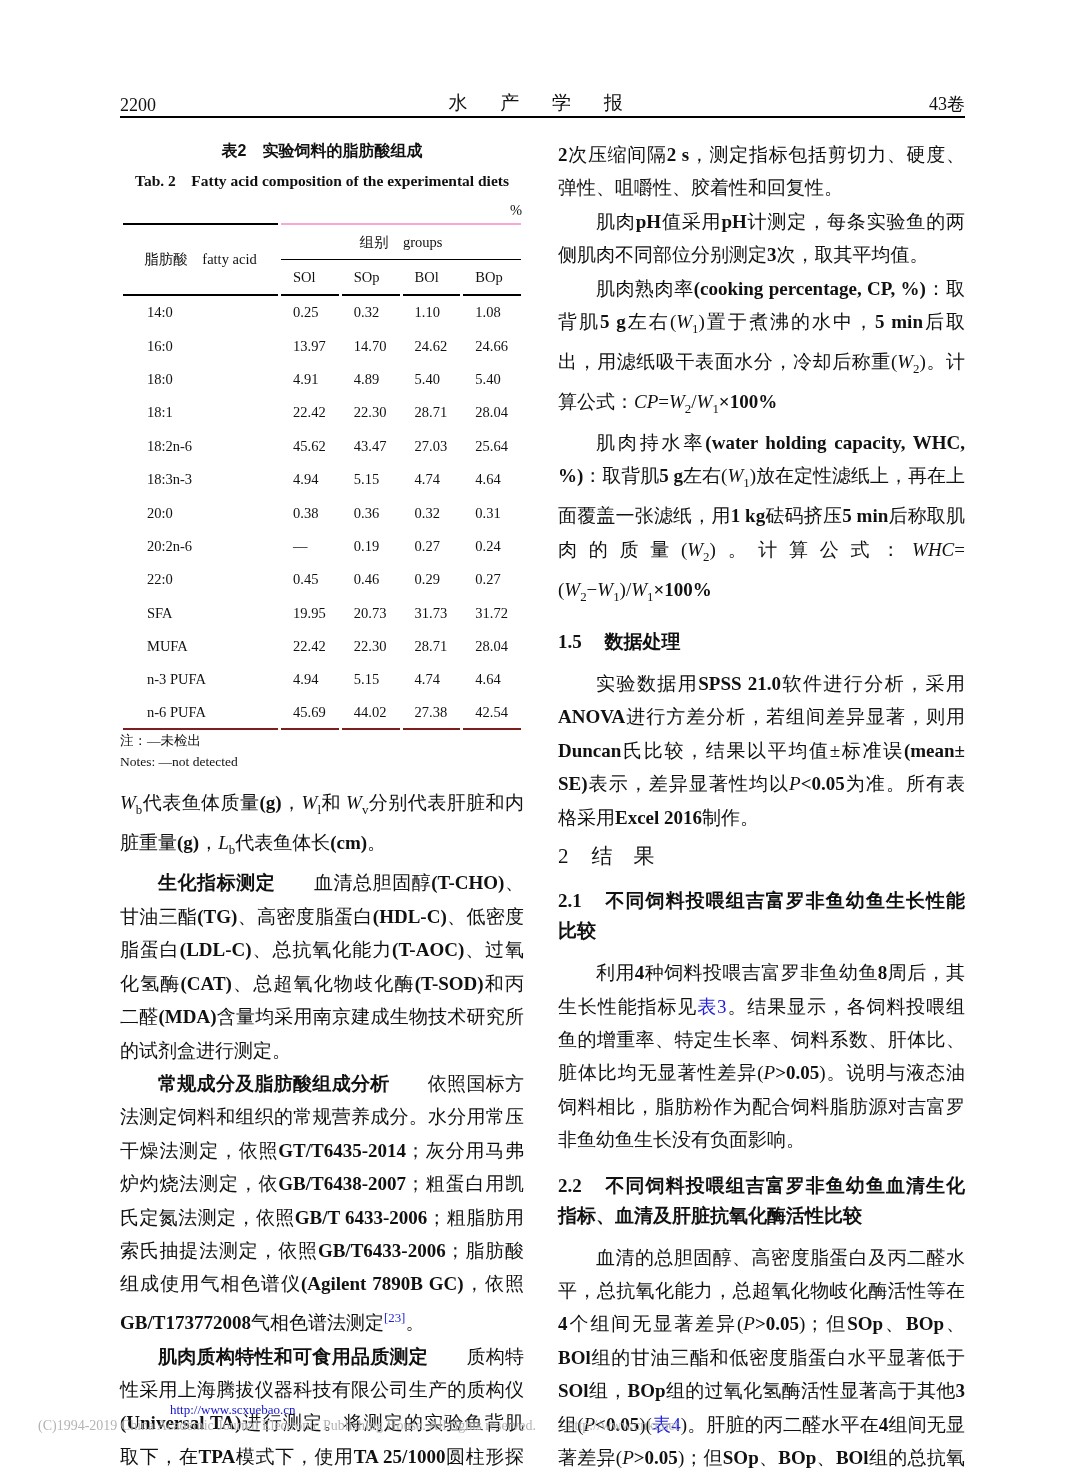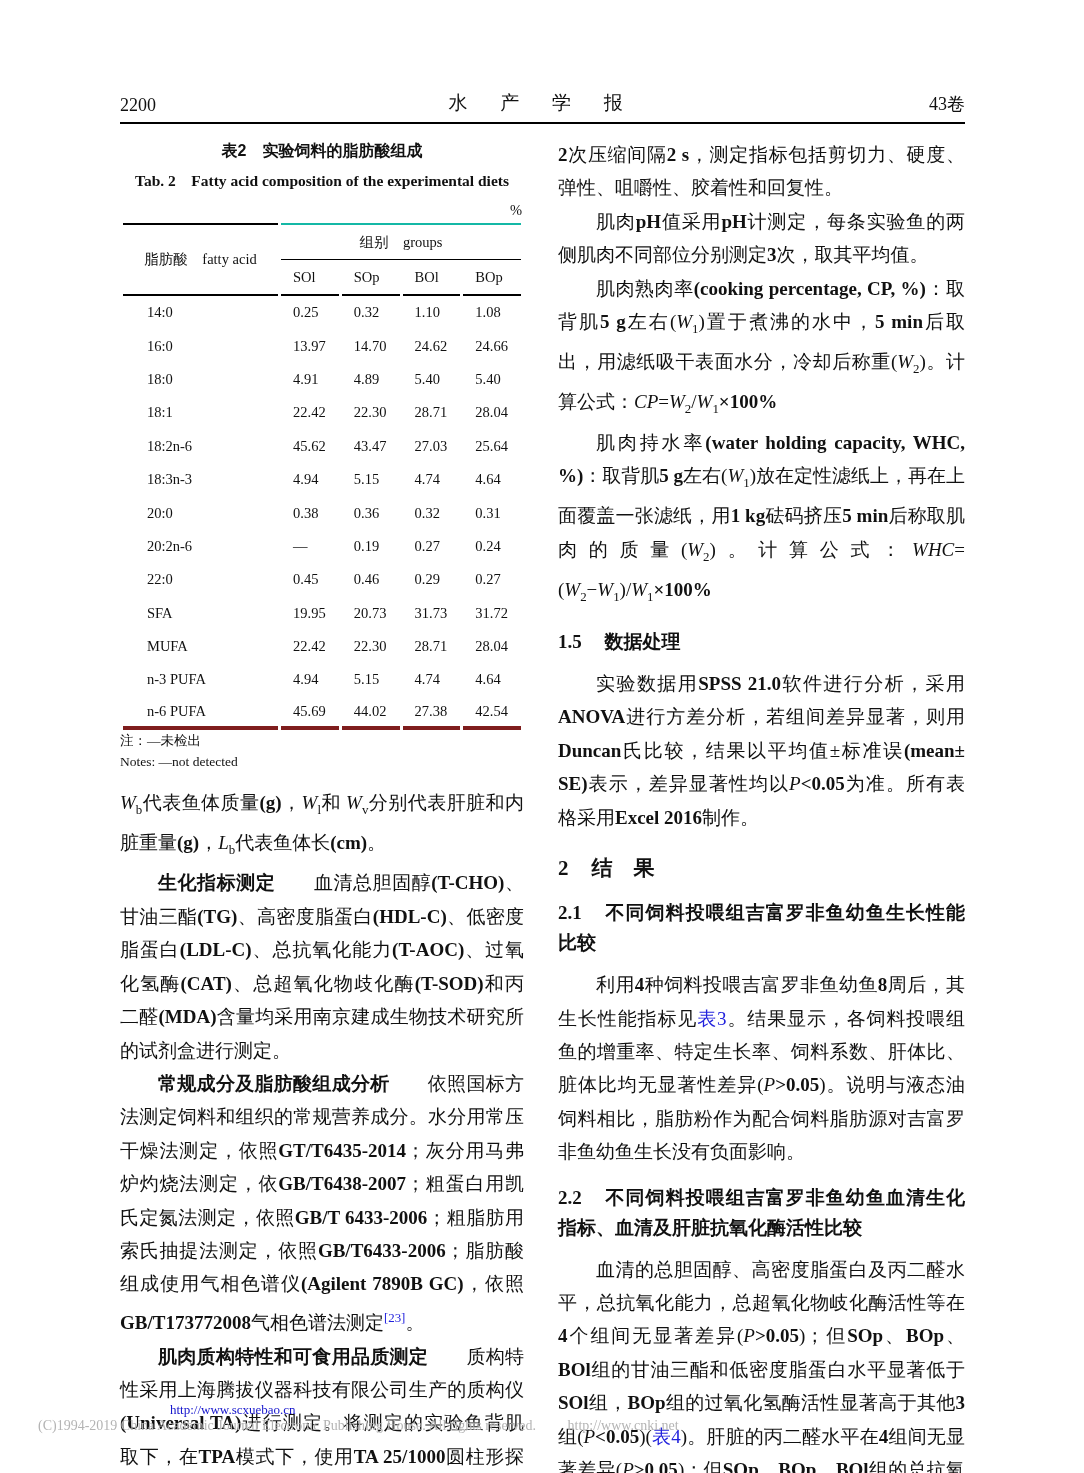--- a/index.html
+++ b/index.html
@@ -10,21 +10,21 @@
     color: #111;
     position: relative;
     overflow: hidden;
   }
   .page { position: absolute; inset: 0; }
 
   
   .page-header {
     position: absolute; left: 120px; top: 90px; width: 845px;
     display: flex; justify-content: space-between; align-items: flex-end;
-    font-size: 18px; padding-bottom: 6px;
+    font-size: 18px; 
     border-bottom: 2px solid #000;
   }
   .journal-title { letter-spacing: 14px; font-size: 19px; }
 
   
   .col { position: absolute; top: 133px; width: 404px; }
   .col-left  { left: 120px; }
   .col-right { left: 558px; top: 138px; width: 407px; }
 
   p.body-par {
@@ -44,36 +44,36 @@
     font-weight: bold; font-size: 16px; text-align: center; margin-top: 8px;
   }
   .tbl-title-en { font-weight: bold; font-size: 15.5px; text-align: center; margin-top: 9px; }
   .tbl-unit { font-size: 14.5px; text-align: right; margin: 10px 2px 4px 0; }
   table.ftable {
     width: 100%; border-collapse: separate; border-spacing: 3px 0;
     font-size: 14.5px; table-layout: fixed;
   }
   table.ftable td, table.ftable th { font-weight: normal; vertical-align: middle; }
   th.t-rowhead { width: 155px; text-align: center; border-top: 2px solid #000; border-bottom: 2px solid #000; }
-  th.t-group   { border-top: 2px solid #14b8a6; border-bottom: 1px solid #000; height: 37px; text-align: center; }
+  th.t-group   { border-top: 2px solid #f9a8d4; border-bottom: 1px solid #000; height: 37px; text-align: center; }
   th.t-col     { border-bottom: 2px solid #000; height: 36px; text-align: left; padding-left: 12px; }
   td.c-label   { padding-left: 24px; height: 33.4px; text-align: left; }
   td.c-val     { padding-left: 12px; text-align: left; }
-  tbody tr:last-child td { border-bottom: 4px solid #7f1d1d; }
+  tbody tr:last-child td { border-bottom: 2px solid #7f1d1d; }
   .tbl-note { font-size: 13.5px; line-height: 21px; margin-top: 0; }
 
   
   .h-sub {
     font-family: "Liberation Sans", "DejaVu Sans", sans-serif;
     font-weight: bold; font-size: 19px; line-height: 30px;
     margin: 14px 0 10px 0; text-align: justify;
   }
   .h-sub .h-num { font-family: "Liberation Serif", serif; font-weight: bold; margin-right: 1.2em; }
   .h-sec {
-    font-size: 21px; font-weight: bold; margin: 20px 0 16px 0;
+    font-size: 21px; font-weight: normal; margin: 8px 0 16px 0;
     font-family: "Liberation Serif", serif;
   }
   .h-sec .h-num { margin-right: 1.1em; }
 
   
   .site-link {
     position: absolute; left: 170px; top: 1402px;
     font-size: 13px; font-weight: normal; color: #1414cc; text-decoration: none;
   }
   .copyright {

